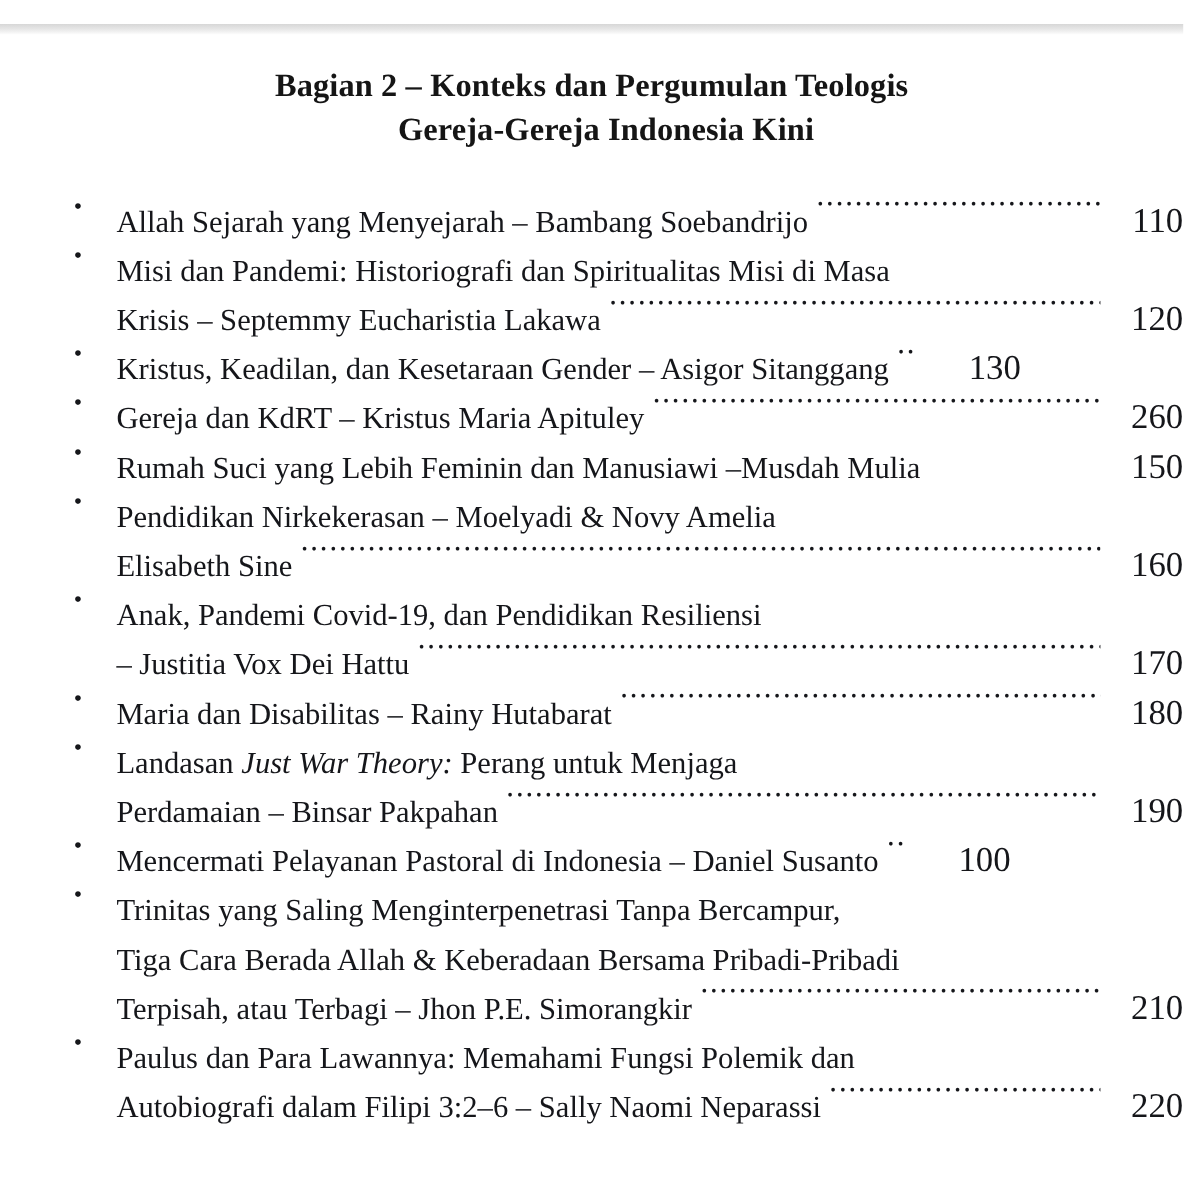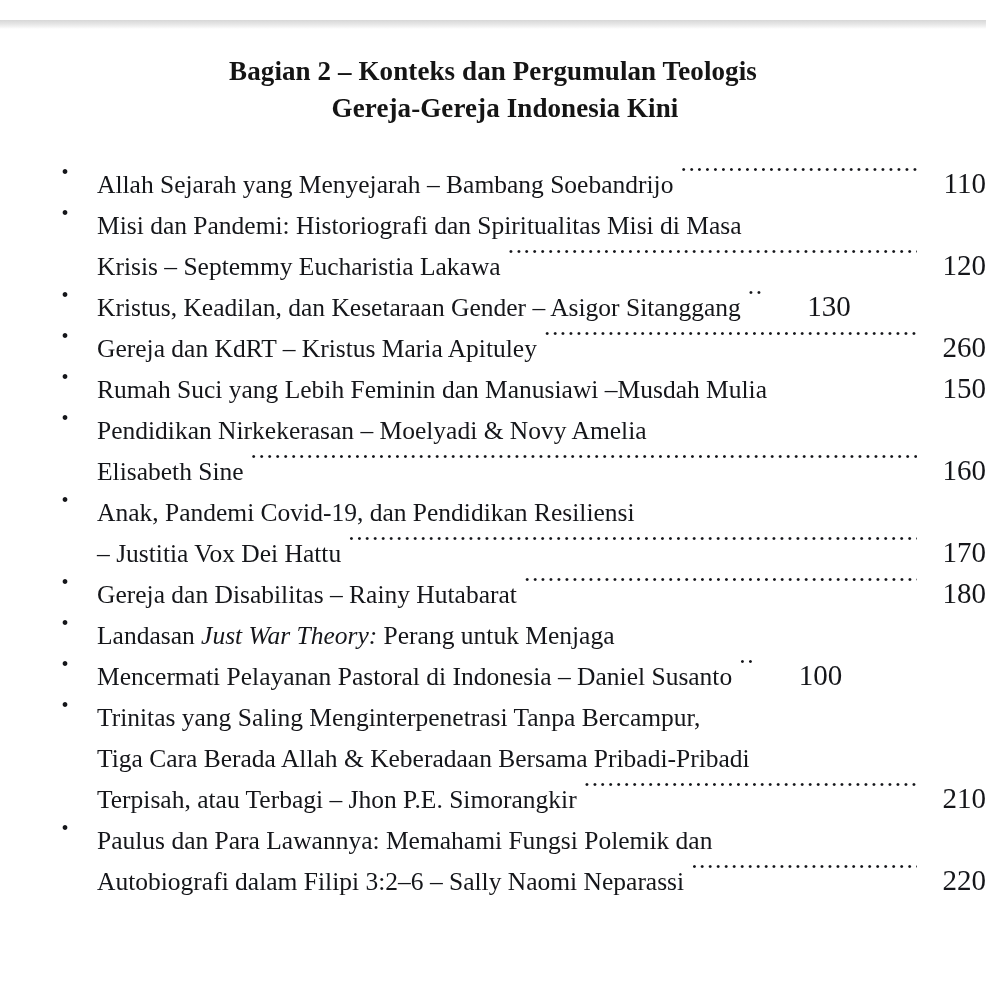--- a/index.html
+++ b/index.html
@@ -211,31 +211,36 @@
           </div>
           <div class="toc-line cont">
             <span class="ln-text">– Justitia Vox Dei Hattu</span>
             <span class="leader "></span>
             <span class="ln-page">170</span>
           </div>
         </li>
         <li class="toc-entry">
           <span class="bullet">•</span>
           <div class="toc-line">
-            <span class="ln-text">Gereja dan Disabilitas – Rainy Hutabarat</span>
+            <span class="ln-text">Maria dan Disabilitas – Rainy Hutabarat</span>
             <span class="leader "></span>
             <span class="ln-page">180</span>
           </div>
         </li>
         <li class="toc-entry">
           <span class="bullet">•</span>
           <div class="toc-line">
             <span class="ln-text">Landasan <em>Just War Theory:</em> Perang untuk Menjaga</span>
             <span class="leader none"></span>
             <span class="ln-page empty"></span>
+          </div>
+          <div class="toc-line cont">
+            <span class="ln-text">Perdamaian – Binsar Pakpahan</span>
+            <span class="leader "></span>
+            <span class="ln-page">190</span>
           </div>
         </li>
         <li class="toc-entry">
           <span class="bullet">•</span>
           <div class="toc-line">
             <span class="ln-text">Mencermati Pelayanan Pastoral di Indonesia – Daniel Susanto</span>
             <span class="leader short"></span>
             <span class="ln-page">100</span>
           </div>
         </li>

